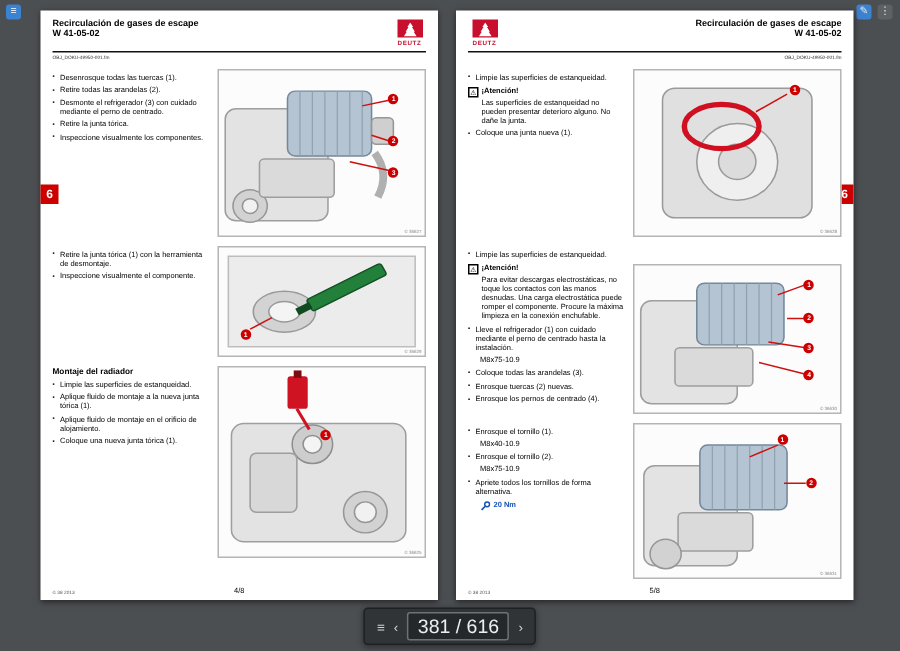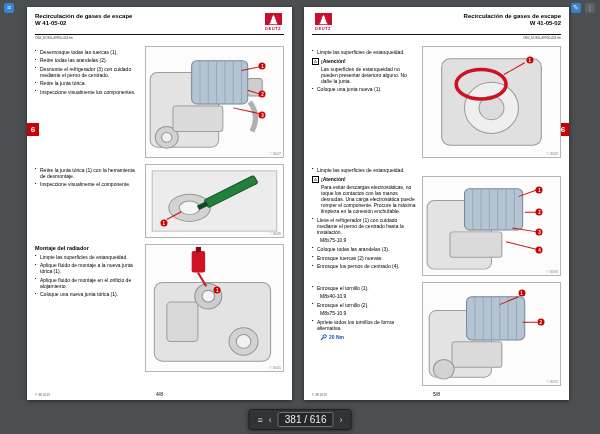--- a/index.html
+++ b/index.html
@@ -12,21 +12,21 @@
   .topright { position:absolute; right:5px; top:3px; display:flex; gap:4px; }
   .tr-ico { width:10px; height:10px; border-radius:2px; background:#5d6164; color:#e8eaec;
             font-size:7px; line-height:10px; text-align:center; cursor:pointer; }
   .tr-ico.blue { background:#3b82d0; }
 
   .btm { position:absolute; left:50%; bottom:4px; transform:translateX(-50%);
          background:#303437; border:1px solid #1e2123; border-radius:3px;
          display:flex; align-items:center; gap:6px; padding:2px 8px; color:#cfd3d6;
          box-shadow:0 1px 4px rgba(0,0,0,.45); }
   .ticon { font-size:9px; line-height:10px; cursor:pointer; }
-  .pagebox { border:1px solid #6d7276; background:#24282a; padding:1px 6px; font-size:10px;
+  .pagebox { border:1px solid #6d7276; background:#24282a; padding:1px 6px; font-size:13px;
              color:#eceef0; border-radius:2px; cursor:text; }
 
   
   .page { position:absolute; top:7px; width:265px; height:393px; background:#fff;
           box-shadow:0 1px 4px rgba(0,0,0,.55); color:#000; }
   .page-l { left:27px; } .page-r { left:304px; }
   .page-inner { position:absolute; inset:0; padding:6px 8px; }
 
   .hdr { display:flex; justify-content:space-between; align-items:flex-start;
          border-bottom:1px solid #111; padding-bottom:2px; min-height:22px; }

